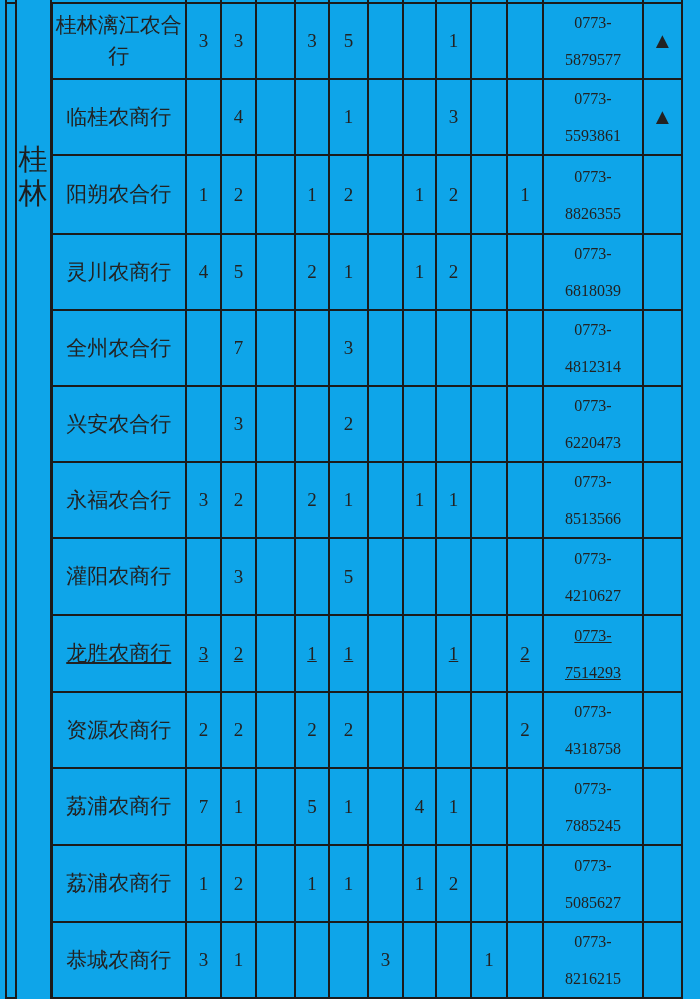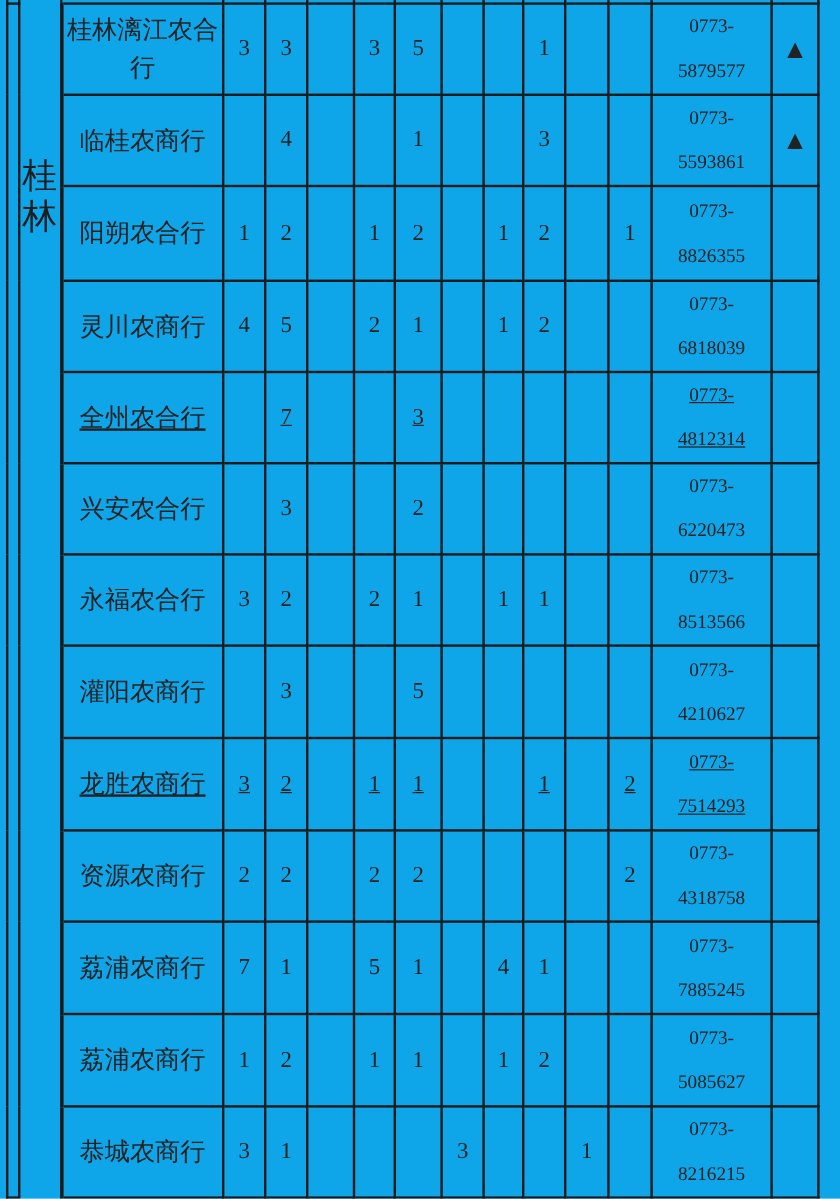--- a/index.html
+++ b/index.html
@@ -7,21 +7,21 @@
         font-family:"Liberation Serif","DejaVu Serif",serif;color:#222;}
   table#banktable{position:absolute;left:5px;top:0;width:676px;border-collapse:collapse;table-layout:fixed;}
   td{border:2px solid #1b1b1b;padding:0;text-align:center;vertical-align:middle;overflow:hidden;}
   tr.stub-top td{border-top:none;}
   td.guilin{border-top:none;border-bottom:none;}
   td.strip{background:transparent;}
   td.bank{font-size:21px;line-height:31px;border-left-width:3px;padding:0 2px;}
   td.n{font-size:19px;}
   td.phone .pl{font-size:16px;line-height:37px;}
   td.mark{font-size:22px;}
-  .region-label{position:absolute;left:16px;top:130px;width:34px;text-align:center;
+  .region-label{position:absolute;left:16px;top:142px;width:34px;text-align:center;
         font-size:29px;line-height:34px;word-break:break-all;color:#1e1e1e;}
 </style>
 </head>
 <body>
 
 <div id="page">
 
   <table id="banktable">
     <colgroup>
       <col style="width:10px">
@@ -132,21 +132,21 @@
       <td class="n"></td>
       <td class="n"></td>
       <td class="phone">
         <div class="pl">0773-</div>
         <div class="pl">6818039</div>
       </td>
       <td class="mark">
         <span class="mark-glyph"></span>
       </td>
     </tr>
-        <tr style="height: 70px; text-decoration: underline;">
+        <tr style="height: 70px;">
       <td class="bank">全州农合行</td>
       <td class="n"></td>
       <td class="n">7</td>
       <td class="n"></td>
       <td class="n"></td>
       <td class="n">3</td>
       <td class="n"></td>
       <td class="n"></td>
       <td class="n"></td>
       <td class="n"></td>

